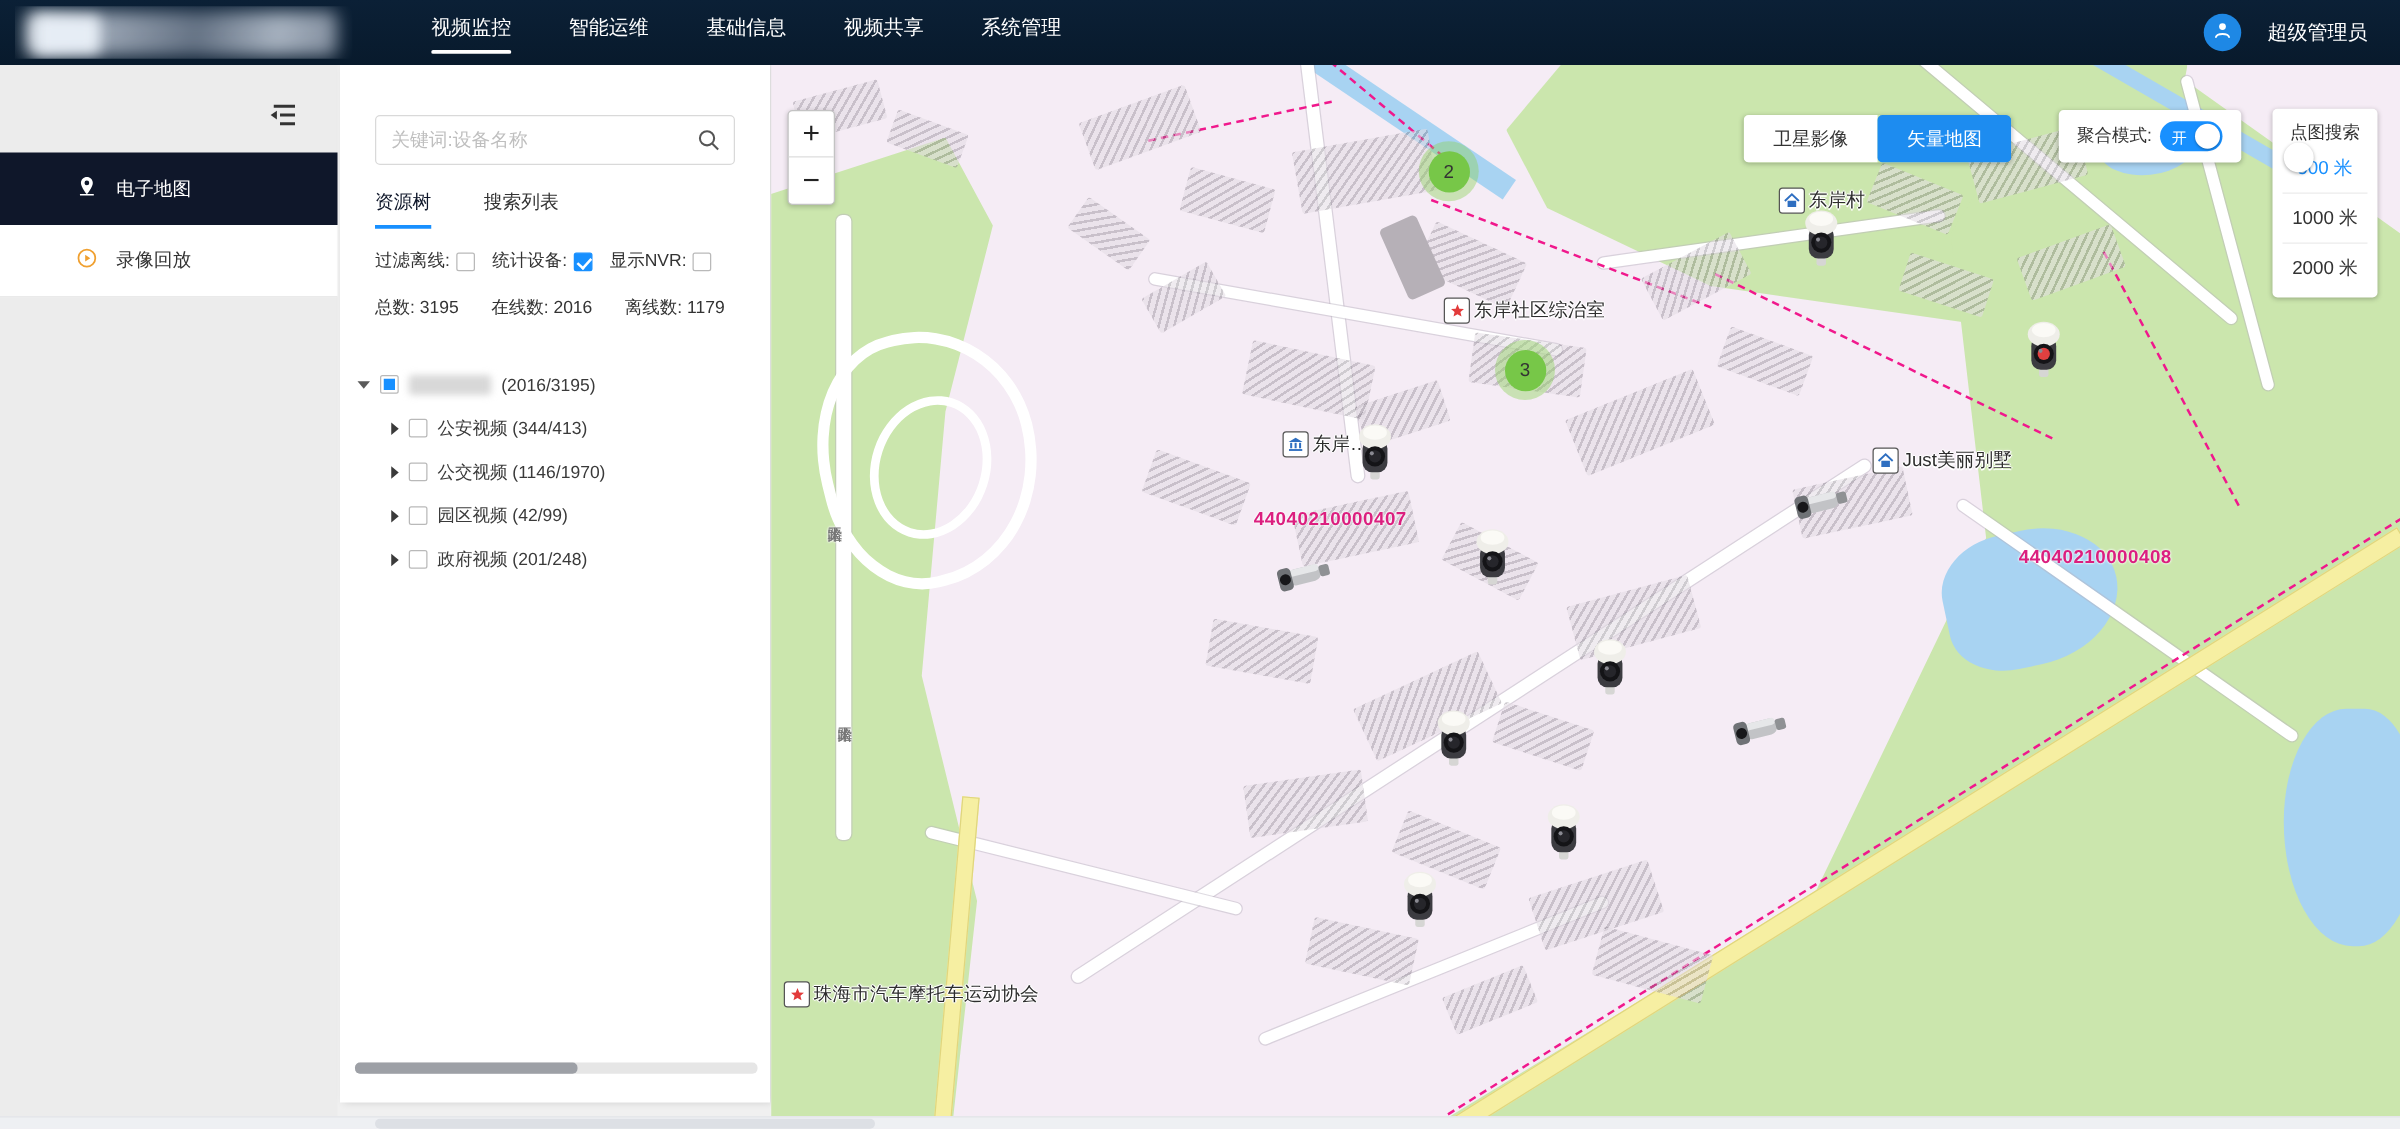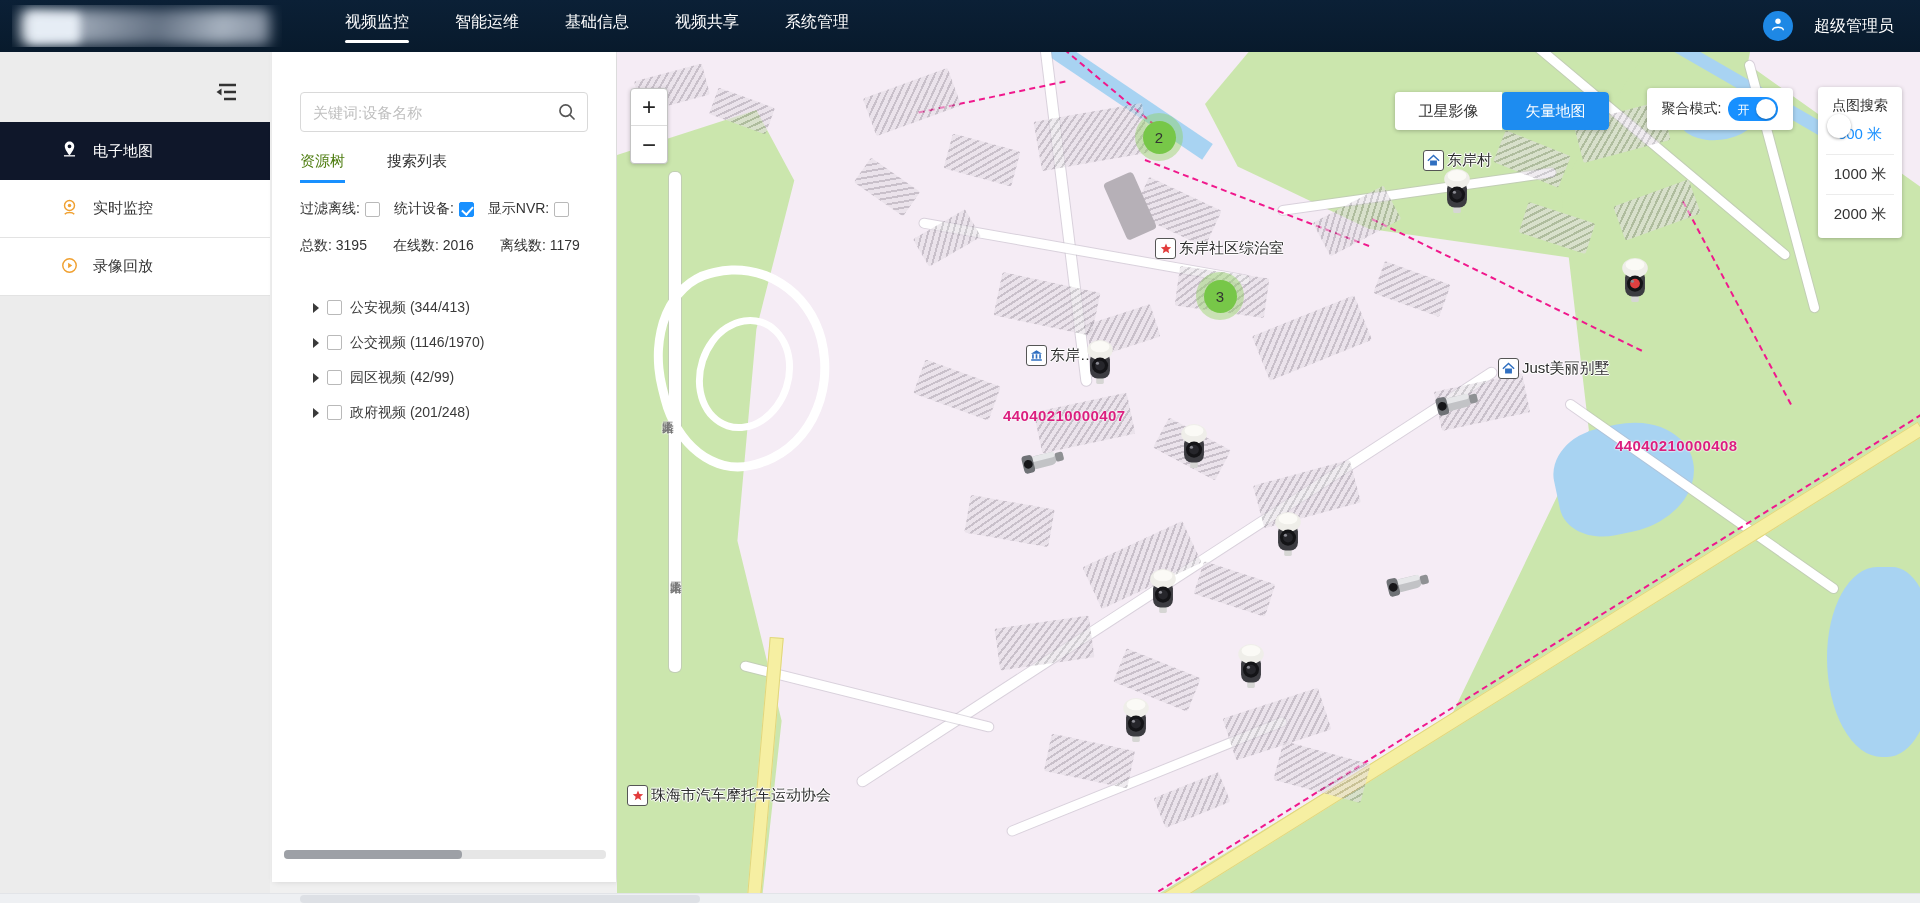--- a/index.html
+++ b/index.html
@@ -34,21 +34,21 @@
   
   #treepanel { position:absolute; left:272px; top:52px; width:344px; height:830px; background:#fff;
     box-shadow:2px 0 6px rgba(0,0,0,.12); }
   #search-box { position:absolute; left:28px; top:40px; width:288px; height:40px; }
   #search-input { width:100%; height:100%; border:1px solid #d9d9d9; border-radius:4px; padding:0 36px 0 12px;
     font-size:15px; color:#333; outline:none; font-family:inherit; }
   #search-input::placeholder { color:#bfbfbf; }
   #search-icon { position:absolute; right:10px; top:9px; cursor:pointer; }
   #tabs { position:absolute; left:28px; top:100px; display:flex; gap:42px; }
   .tab { font-size:15px; color:#333; cursor:pointer; padding-bottom:9px; }
-  .tab.active { color:#4d7c0f; border-bottom:3px solid #1890ff; }
+  .tab.active { color:#0f172a; border-bottom:3px solid #1890ff; }
   #filter-row { position:absolute; left:28px; top:148px; display:flex; align-items:center; gap:14px; font-size:14px; color:#333; }
   .filter-item { display:flex; align-items:center; gap:5px; }
   #stats-row { position:absolute; left:28px; top:185px; display:flex; gap:26px; font-size:14px; color:#333; }
   .cb { width:15px; height:15px; border:1px solid #b9b9b9; border-radius:2px; background:#fff; position:relative; cursor:pointer; flex:none; }
   .cb.checked { background:#1890ff; border-color:#1890ff; }
   .cb.checked::after { content:""; position:absolute; left:4px; top:1px; width:5px; height:9px;
     border-right:2px solid #fff; border-bottom:2px solid #fff; transform:rotate(42deg); }
   .cb.ind::after { content:""; position:absolute; inset:2px; background:#1890ff; }
   #tree { position:absolute; left:14px; top:238px; width:320px; }
   .tree-row { display:flex; align-items:center; gap:8px; height:35px; font-size:14px; color:#3a3a3a; cursor:pointer; }
@@ -152,28 +152,20 @@
   <div id="side-menu">
       <div class="side-item active">
         <span><svg width="19" height="19" viewBox="0 0 24 24">
             <path d="M12 2C8.7 2 6 4.7 6 8c0 4.4 6 11.5 6 11.5S18 12.4 18 8c0-3.3-2.7-6-6-6zm0 8.4A2.4 2.4 0 1 1 12 5.6a2.4 2.4 0 0 1 0 4.8z" fill="#fff"></path>
             <path d="M5 20h14" stroke="#fff" stroke-width="1.6"></path>
           </svg></span>
         <span>电子地图</span>
       </div>
       <div class="side-item">
         <span><svg width="19" height="19" viewBox="0 0 24 24">
-            <circle cx="12" cy="9.5" r="6.3" fill="none" stroke="#f0a030" stroke-width="1.8"></circle>
-            <circle cx="12" cy="9.5" r="2.2" fill="#f0a030"></circle>
-            <path d="M6 20.5c2.4-2.8 9.6-2.8 12 0" fill="none" stroke="#f0a030" stroke-width="1.8"></path>
-          </svg></span>
-        <span>实时监控</span>
-      </div>
-      <div class="side-item">
-        <span><svg width="19" height="19" viewBox="0 0 24 24">
             <circle cx="12" cy="12" r="8.5" fill="none" stroke="#f0a030" stroke-width="1.8"></circle>
             <path d="M10.3 8.6l5.2 3.4-5.2 3.4z" fill="#f0a030"></path>
           </svg></span>
         <span>录像回放</span>
       </div>
     </div>
 </div>
 
 <div id="treepanel">
   <div id="search-box">
@@ -200,20 +192,26 @@
         <span>显示NVR:</span>
         <span class="cb"></span>
       </div>
     </div>
   <div id="stats-row">
       <span>总数: 3195</span>
       <span>在线数: 2016</span>
       <span>离线数: 1179</span>
     </div>
   <div id="tree">
+      <div class="tree-row">
+        <span class="caret down"></span>
+        <span class="cb ind"></span>
+        <span class="redacted"></span>
+        <span>(2016/3195)</span>
+      </div>
       <div class="tree-row child">
         <span class="caret right"></span>
         <span class="cb"></span>
         <span>公安视频 (344/413)</span>
       </div>
       <div class="tree-row child">
         <span class="caret right"></span>
         <span class="cb"></span>
         <span>公交视频 (1146/1970)</span>
       </div>

